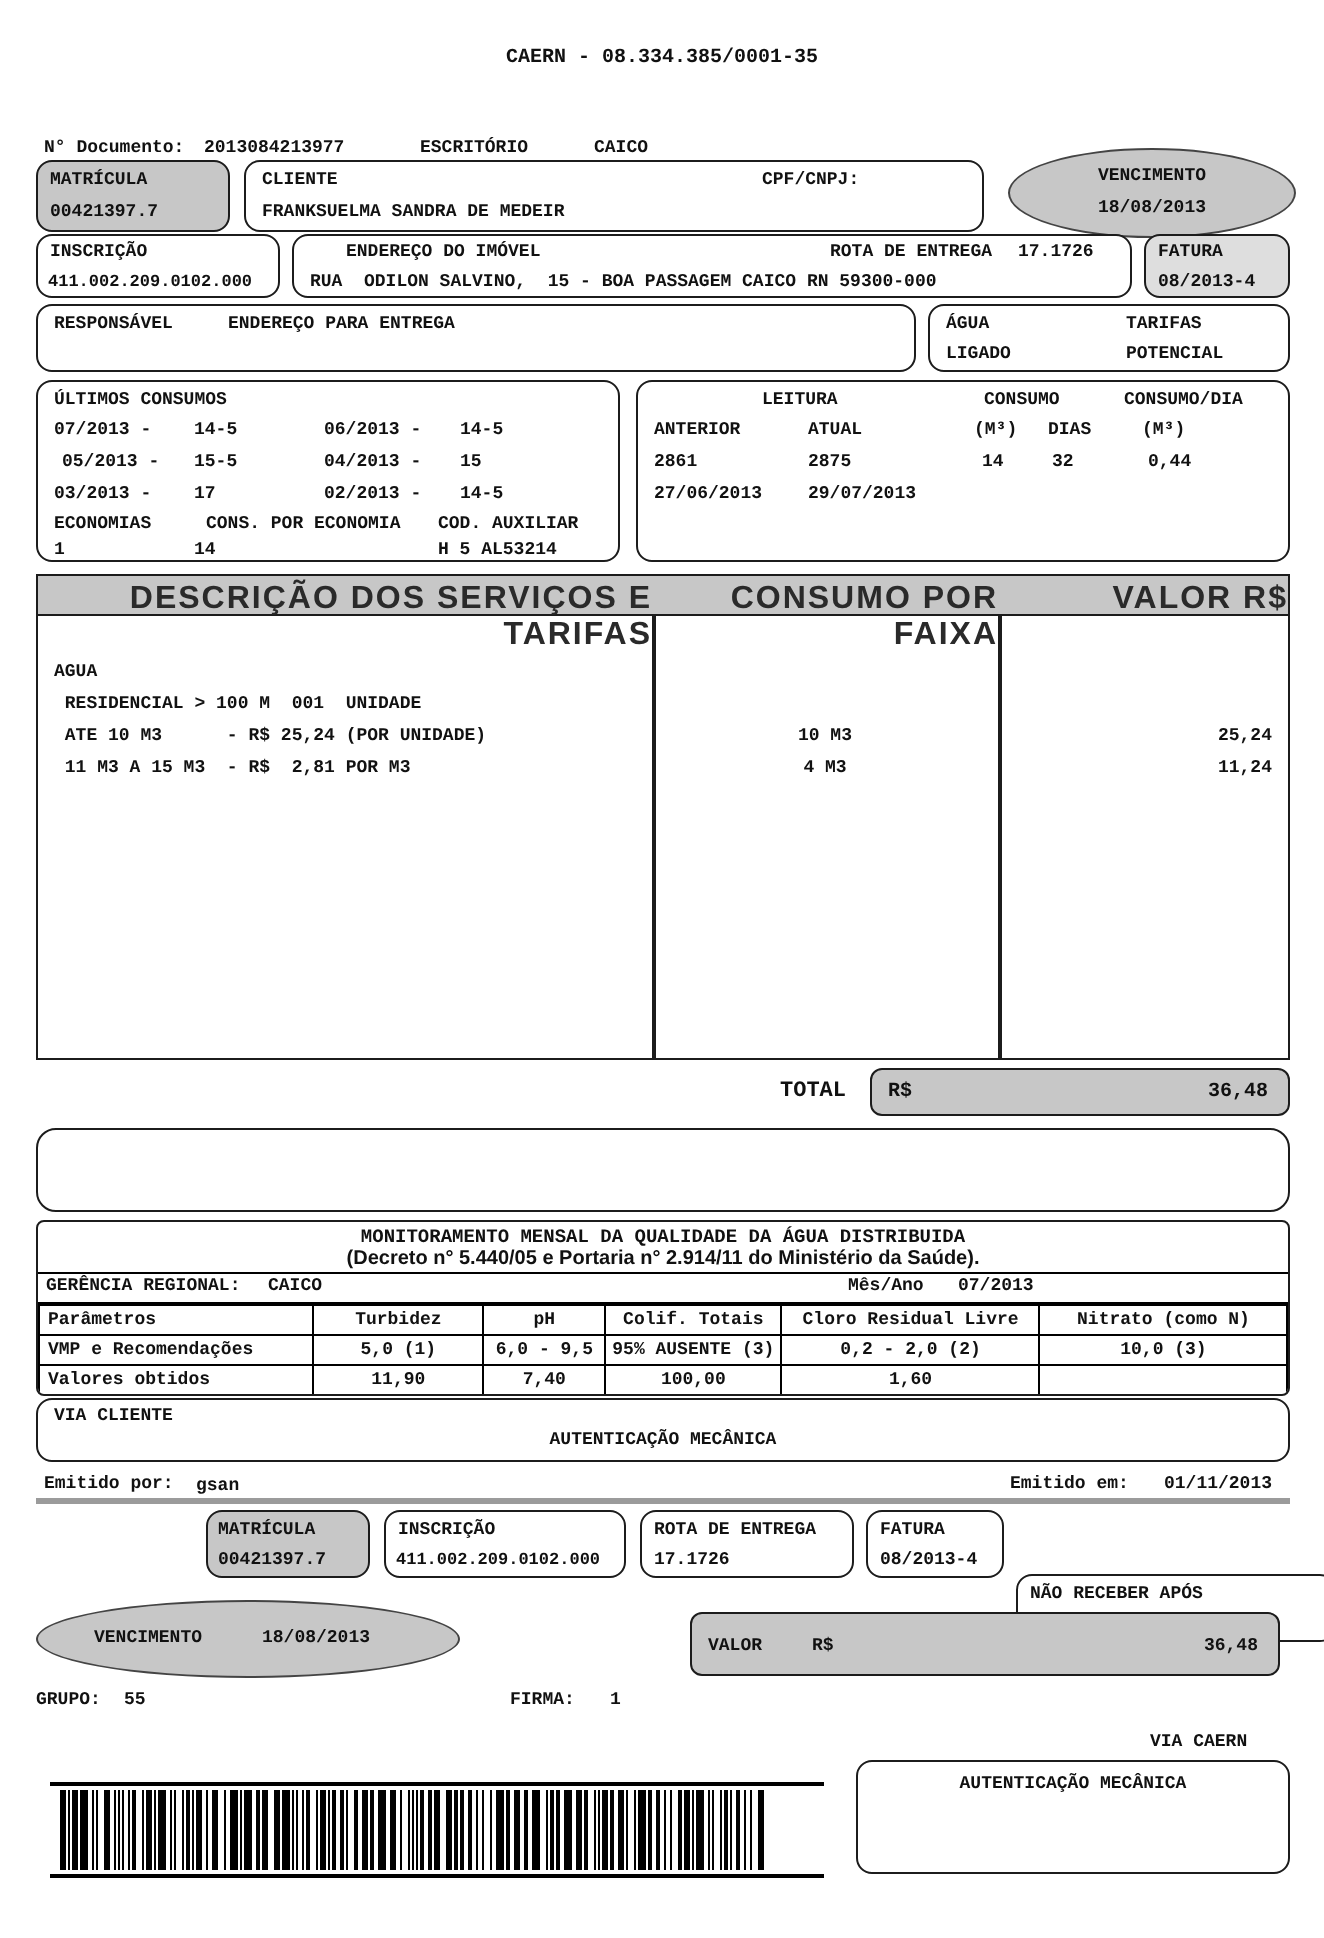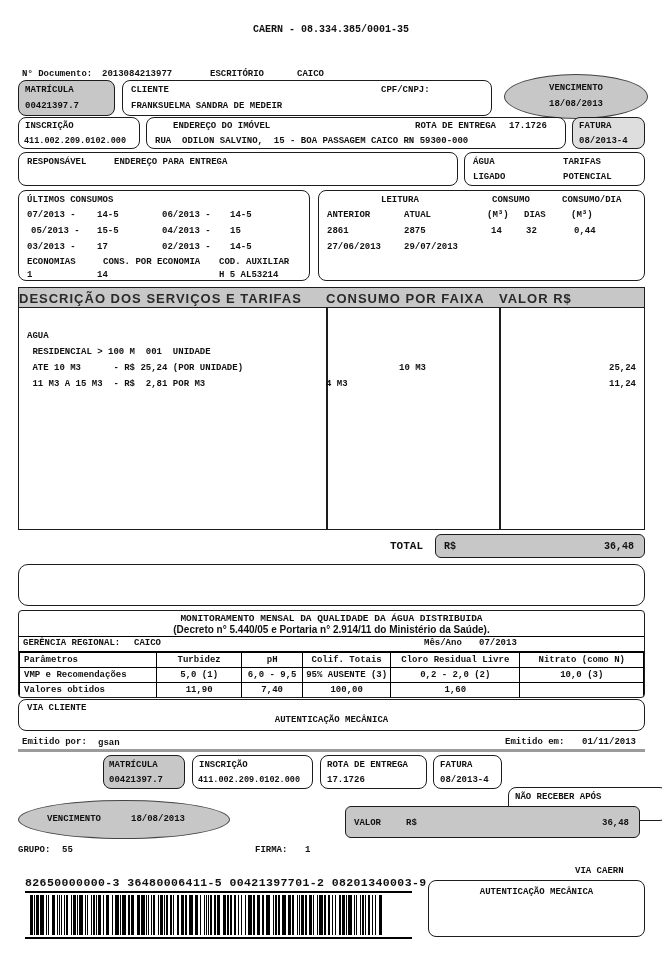--- a/index.html
+++ b/index.html
@@ -9,21 +9,21 @@
     font-weight:bold;color:#111;font-size:9px;
   }
   .abs{position:absolute;white-space:pre;}
   .box{position:absolute;border:1.5px solid #1c1c1c;border-radius:8px;background:#fff;box-sizing:border-box;}
   .gray{background:#c7c7c7;}
   .lgray{background:#dedede;}
   .ellipse{position:absolute;border:1.5px solid #444;border-radius:50%;background:#c7c7c7;box-sizing:border-box;}
   .sans{font-family:"Liberation Sans","DejaVu Sans",sans-serif;}
   .svc-table{position:absolute;left:18px;top:287px;width:627px;height:243px;border:1.5px solid #1c1c1c;box-sizing:border-box;background:#fff;}
   .svc-head{position:absolute;left:0;top:0;width:100%;height:20px;background:#c7c7c7;border-bottom:1.5px solid #1c1c1c;box-sizing:border-box;display:flex;}
-  .svc-head span{display:block;text-align:left;font-size:13px;letter-spacing:1px;color:#2a2a2a;padding-top:3px;box-sizing:border-box;}
+  .svc-head span{display:block;text-align:right;font-size:16px;letter-spacing:1px;color:#2a2a2a;padding-top:3px;box-sizing:border-box;}
   .vline{position:absolute;top:20px;bottom:0;width:1.5px;background:#1c1c1c;}
   .qtable{width:100%;border-collapse:collapse;table-layout:fixed;}
   .qtable td{border:1px solid #000;font-size:9px;text-align:center;padding:1px 2px;height:12px;overflow:hidden;white-space:nowrap;}
   .qtable td.l{text-align:left;padding-left:4px;}
   .sep{position:absolute;background:#9b9b9b;}
   #barcode-bars{position:absolute;left:30px;top:895px;width:376px;height:40px;overflow:hidden;font-size:0;}
   #barcode-bars i{display:inline-block;height:100%;background:#000;vertical-align:top;}
   .hline{position:absolute;background:#000;}
 </style>
 </head>
@@ -125,21 +125,21 @@
       <span style="width:145px;">VALOR R$</span>
     </div>
     <div class="vline" style="left:307px;"></div>
     <div class="vline" style="left:480px;"></div>
 
     <span class="abs" style="left:8px;top:43px;">AGUA</span>
     <span class="abs" style="left:8px;top:59px;"> RESIDENCIAL &gt; 100 M  001  UNIDADE</span>
     <span class="abs" style="left:8px;top:75px;"> ATE 10 M3      - R$ 25,24 (POR UNIDADE)</span>
     <span class="abs" style="left:8px;top:91px;"> 11 M3 A 15 M3  - R$  2,81 POR M3</span>
     <span class="abs" style="left:307px;top:75px;width:173px;text-align:center;white-space:pre;">10 M3</span>
-    <span class="abs" style="left:307px;top:91px;width:173px;text-align:left;white-space:pre;">4 M3</span>
+    <span class="abs" style="left:307px;top:91px;width:173px;text-align:center;white-space:pre;">4 M3</span>
     <span class="abs" style="left:481px;top:75px;width:136px;text-align:right;">25,24</span>
     <span class="abs" style="left:481px;top:91px;width:136px;text-align:right;">11,24</span>
   </div>
 
   <span class="abs" style="left:390px;top:540px;font-size:11px;">TOTAL</span>
   <div class="box gray" style="left:435px;top:534px;width:210px;height:24px;border-radius:6px;">
     <span class="abs" style="left:8px;top:6px;font-size:10px;">R$</span>
     <span class="abs" style="right:10px;top:6px;font-size:10px;">36,48</span>
   </div>
 
@@ -225,21 +225,20 @@
     <span class="abs" style="left:8px;top:11px;">VALOR</span>
     <span class="abs" style="left:60px;top:11px;">R$</span>
     <span class="abs" style="right:10px;top:11px;">36,48</span>
   </div>
 
   <span class="abs" style="left:18px;top:845px;">GRUPO:</span>
   <span class="abs" style="left:62px;top:845px;">55</span>
   <span class="abs" style="left:255px;top:845px;">FIRMA:</span>
   <span class="abs" style="left:305px;top:845px;">1</span>
 
-  <span class="abs" style="left:25px;top:876px;font-size:11.5px;letter-spacing:0.4px;">82650000000-3 36480006411-5 00421397701-2 08201340003-9</span>
   <div class="hline" style="left:25px;top:891px;width:387px;height:1.5px;"></div>
   <div id="barcode-bars"><i style="width:3px;margin-right:1px"></i><i style="width:1px;margin-right:1px"></i><i style="width:3px;margin-right:1px"></i><i style="width:4px;margin-right:2px"></i><i style="width:1px;margin-right:1px"></i><i style="width:1px;margin-right:3px"></i><i style="width:3px;margin-right:2px"></i><i style="width:1px;margin-right:1px"></i><i style="width:1px;margin-right:1px"></i><i style="width:1px;margin-right:2px"></i><i style="width:1px;margin-right:1px"></i><i style="width:2px;margin-right:3px"></i><i style="width:1px;margin-right:1px"></i><i style="width:3px;margin-right:1px"></i><i style="width:1px;margin-right:1px"></i><i style="width:4px;margin-right:2px"></i><i style="width:1px;margin-right:1px"></i><i style="width:1px;margin-right:3px"></i><i style="width:1px;margin-right:1px"></i><i style="width:2px;margin-right:1px"></i><i style="width:1px;margin-right:1px"></i><i style="width:3px;margin-right:2px"></i><i style="width:1px;margin-right:2px"></i><i style="width:3px;margin-right:3px"></i><i style="width:1px;margin-right:2px"></i><i style="width:4px;margin-right:1px"></i><i style="width:1px;margin-right:1px"></i><i style="width:4px;margin-right:2px"></i><i style="width:2px;margin-right:1px"></i><i style="width:3px;margin-right:3px"></i><i style="width:3px;margin-right:1px"></i><i style="width:4px;margin-right:1px"></i><i style="width:1px;margin-right:1px"></i><i style="width:1px;margin-right:2px"></i><i style="width:1px;margin-right:1px"></i><i style="width:2px;margin-right:3px"></i><i style="width:1px;margin-right:1px"></i><i style="width:3px;margin-right:1px"></i><i style="width:1px;margin-right:1px"></i><i style="width:2px;margin-right:2px"></i><i style="width:2px;margin-right:1px"></i><i style="width:1px;margin-right:3px"></i><i style="width:2px;margin-right:2px"></i><i style="width:3px;margin-right:1px"></i><i style="width:2px;margin-right:2px"></i><i style="width:4px;margin-right:2px"></i><i style="width:3px;margin-right:2px"></i><i style="width:1px;margin-right:3px"></i><i style="width:1px;margin-right:1px"></i><i style="width:1px;margin-right:1px"></i><i style="width:1px;margin-right:1px"></i><i style="width:2px;margin-right:2px"></i><i style="width:2px;margin-right:1px"></i><i style="width:3px;margin-right:3px"></i><i style="width:3px;margin-right:1px"></i><i style="width:2px;margin-right:1px"></i><i style="width:2px;margin-right:2px"></i><i style="width:2px;margin-right:2px"></i><i style="width:1px;margin-right:2px"></i><i style="width:1px;margin-right:3px"></i><i style="width:1px;margin-right:2px"></i><i style="width:4px;margin-right:1px"></i><i style="width:2px;margin-right:2px"></i><i style="width:3px;margin-right:2px"></i><i style="width:2px;margin-right:2px"></i><i style="width:4px;margin-right:3px"></i><i style="width:1px;margin-right:1px"></i><i style="width:2px;margin-right:1px"></i><i style="width:2px;margin-right:2px"></i><i style="width:4px;margin-right:2px"></i><i style="width:3px;margin-right:1px"></i><i style="width:2px;margin-right:3px"></i><i style="width:1px;margin-right:1px"></i><i style="width:1px;margin-right:1px"></i><i style="width:3px;margin-right:1px"></i><i style="width:2px;margin-right:2px"></i><i style="width:3px;margin-right:1px"></i><i style="width:1px;margin-right:3px"></i><i style="width:1px;margin-right:1px"></i><i style="width:4px;margin-right:1px"></i><i style="width:2px;margin-right:2px"></i><i style="width:2px;margin-right:2px"></i><i style="width:1px;margin-right:2px"></i><i style="width:1px;margin-right:3px"></i><i style="width:2px;margin-right:1px"></i><i style="width:3px;margin-right:1px"></i><i style="width:1px;margin-right:1px"></i><i style="width:4px;margin-right:2px"></i><i style="width:1px;margin-right:1px"></i><i style="width:1px;margin-right:3px"></i><i style="width:1px;margin-right:1px"></i><i style="width:2px;margin-right:1px"></i><i style="width:1px;margin-right:2px"></i><i style="width:2px;margin-right:2px"></i><i style="width:1px;margin-right:2px"></i><i style="width:1px;margin-right:3px"></i><i style="width:3px"></i></div>
   <div class="hline" style="left:25px;top:937px;width:387px;height:2px;"></div>
 
   <span class="abs" style="left:575px;top:866px;">VIA CAERN</span>
   <div class="box" style="left:428px;top:880px;width:217px;height:57px;">
     <span class="abs" style="left:0;top:6px;width:100%;text-align:center;">AUTENTICAÇÃO MECÂNICA</span>
   </div>
 
 </div>

